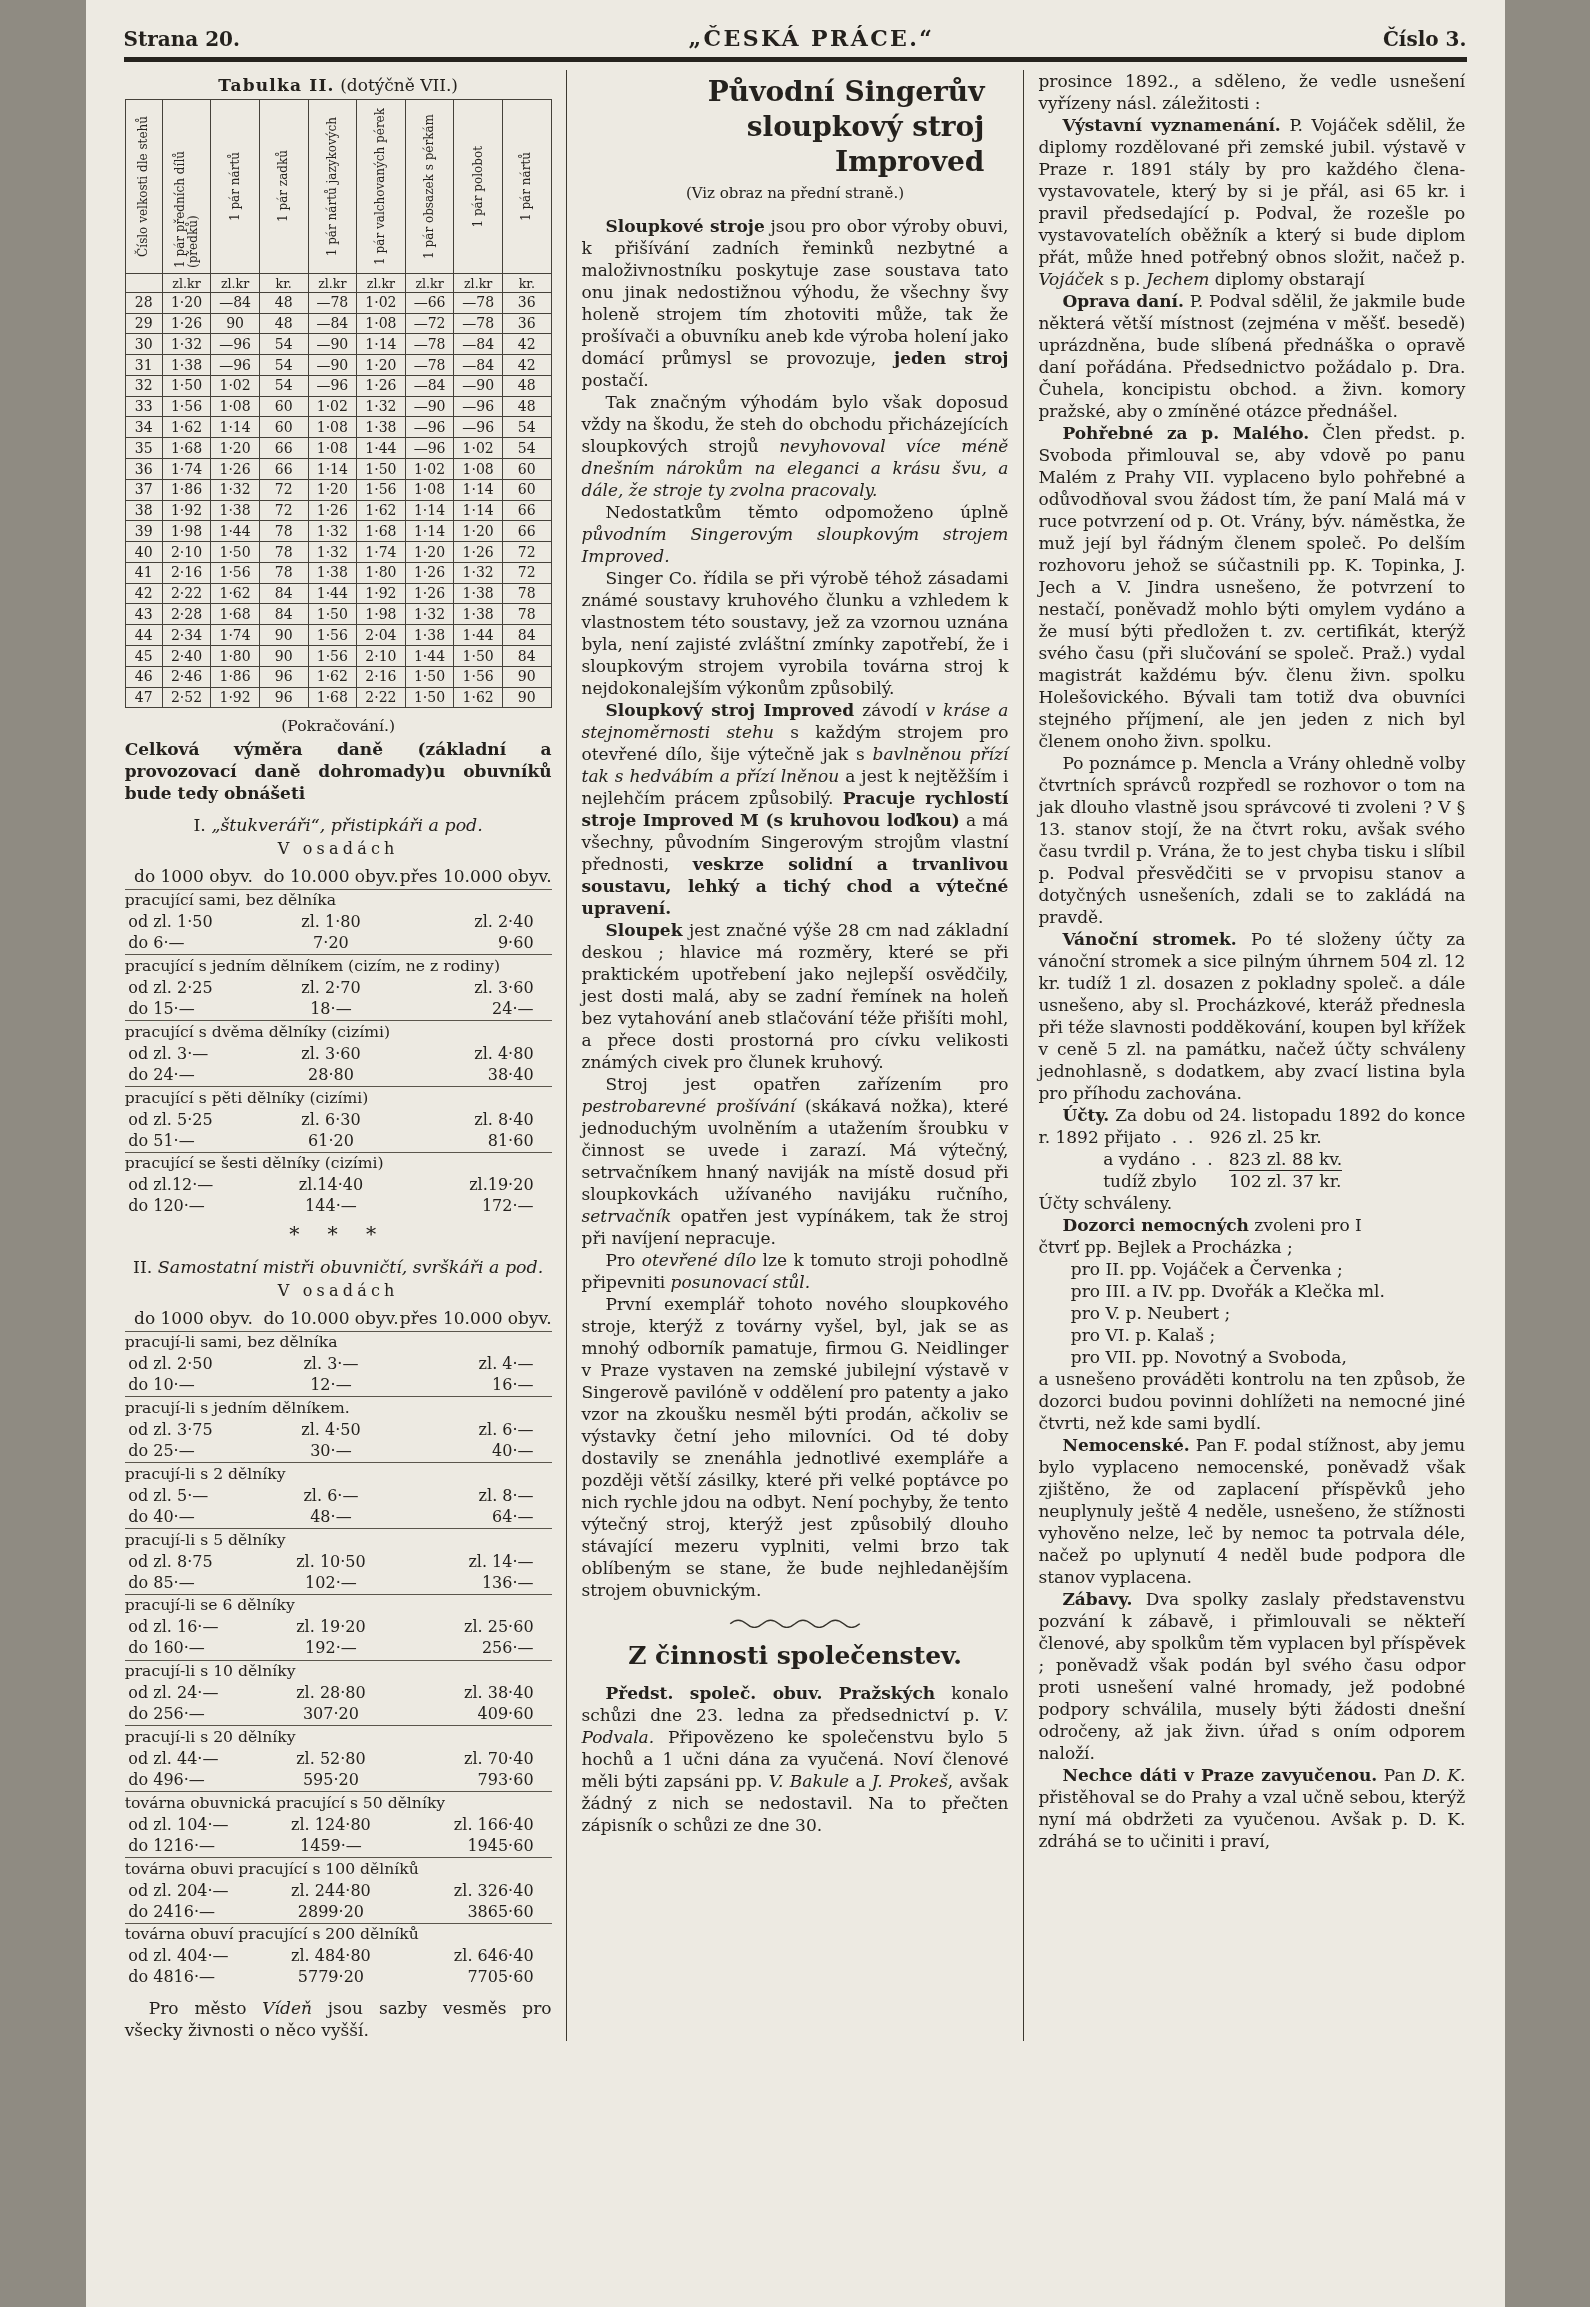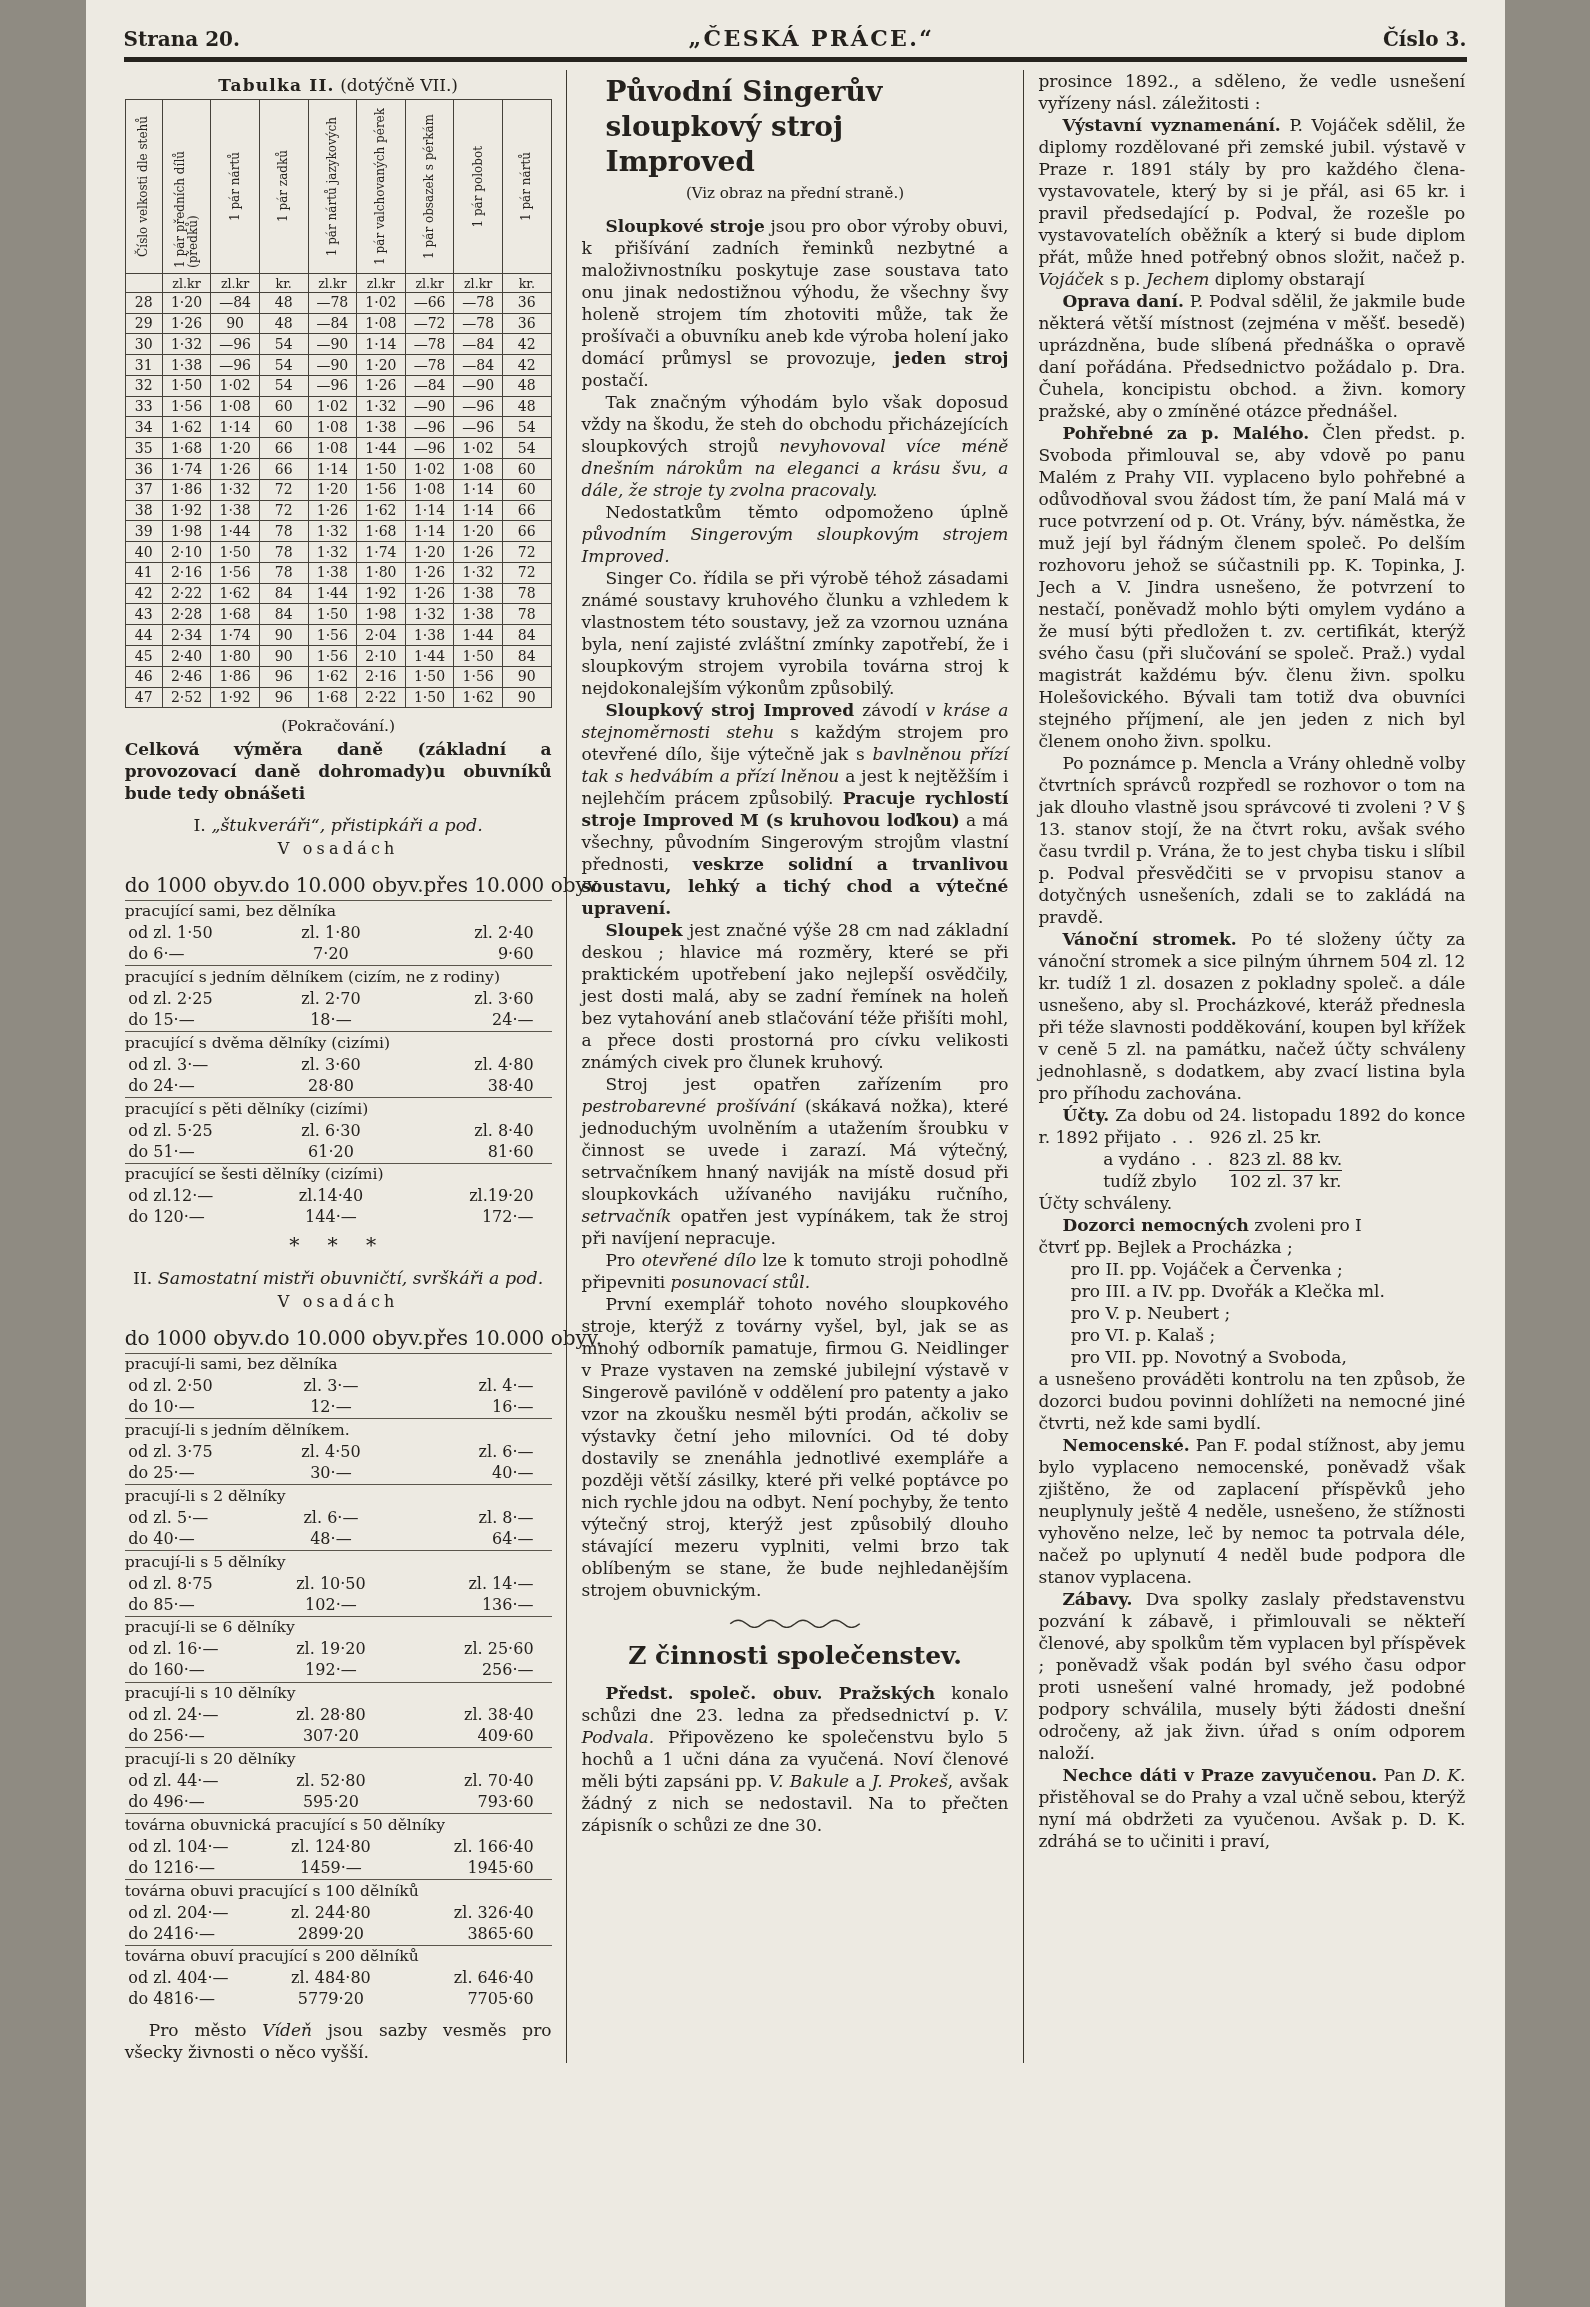--- a/index.html
+++ b/index.html
@@ -39,34 +39,34 @@
   }
   tr.units td { text-align:center; font-size:12.6px; padding:1.2px 0.6px; }
   table.sizes tbody td { text-align:center; font-size:14px; line-height:18.6px; white-space:nowrap; }
   .continuation { text-align:center; font-size:15.6px; margin:8.4px 0 3.6px 0; }
 
   
   .article-title { text-align:center; font-size:27px; font-weight:600; margin:15.6px 0 10.8px 0; line-height:1.15; }
   .bold-intro { font-weight:bold; }
   .sec-head { text-align:center; font-size:17.4px; margin-top:10.8px; line-height:1.25; }
   .subhead { text-align:center; font-size:16px; margin-top:2.4px; }
-  .cols-head { display:flex; font-size:20px; margin-top:15px; padding-bottom:1.2px; }
+  .cols-head { display:flex; font-size:17px; margin-top:8px; padding-bottom:1.2px; }
   .cols-head span { flex:1; text-align:center; white-space:nowrap; }
   .rate-group { border-top:1px solid #5a554c; margin-top:1.2px; }
   .group-label { font-size:15.6px; line-height:20.4px; padding:0.6px 0; }
   .rate-row { display:flex; font-size:16px; line-height:21px; }
   .rate-row span { flex:1; white-space:nowrap; }
   .rate-row span:nth-child(1) { text-align:left; padding-left:3.6px; }
   .rate-row span:nth-child(2) { text-align:center; }
   .rate-row span:nth-child(3) { text-align:right; padding-right:18px; }
   .asterism { text-align:center; font-size:20.4px; letter-spacing:10.8px; margin:6px 0 1.2px 0; }
   .col-footer { margin-top:9.6px; }
 
   
-  .art-title { text-align:left; font-size:28px; font-weight:600; line-height:1.25; margin:3.6px 24px 4.8px 24px; }
+  .art-title { text-align:right; font-size:28px; font-weight:600; line-height:1.25; margin:3.6px 24px 4.8px 24px; }
   .art-subtitle { text-align:center; font-size:15px; margin-bottom:13.2px; }
   .divider-wrap { text-align:center; margin:18px 0 10.8px 0; }
   .sec2-title { text-align:center; font-size:25px; font-weight:600; margin:3.6px 0 12px 0; }
 </style>
 </head>
 <body>
 
 <div class="page">
   <div class="inner">
     <header class="masthead">

